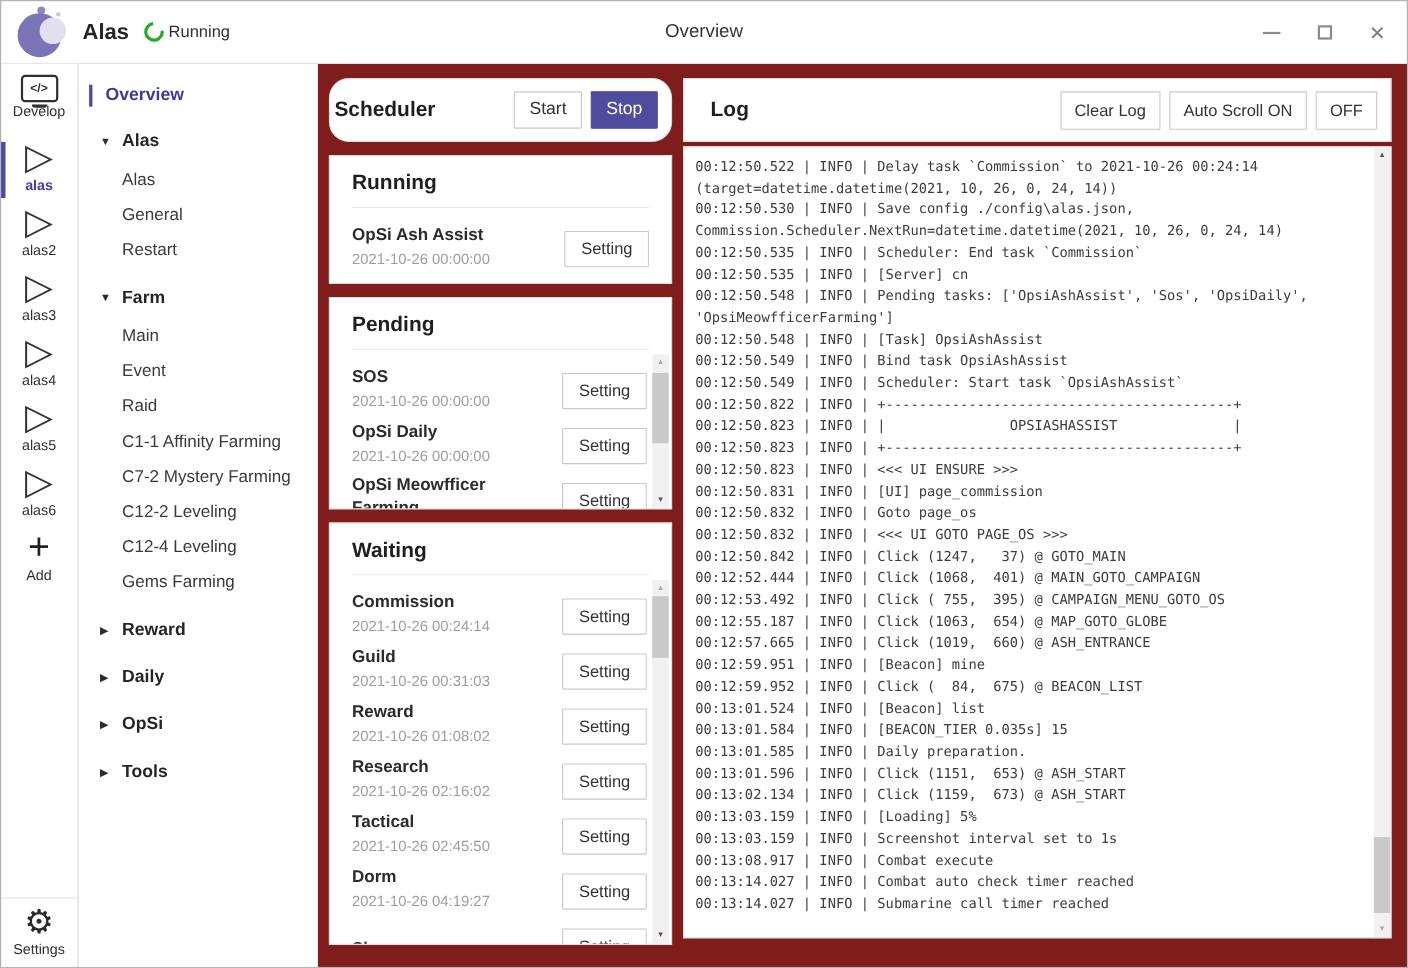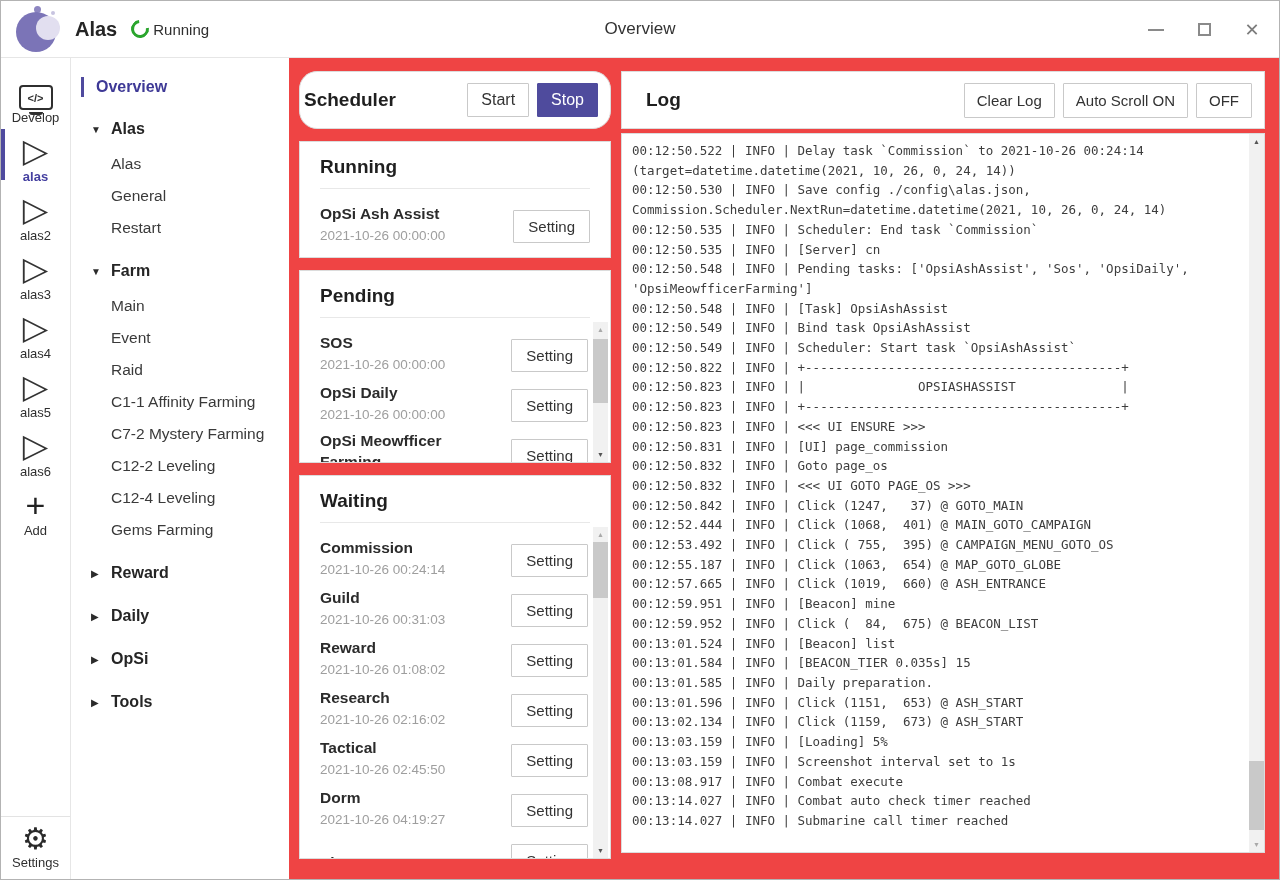--- a/index.html
+++ b/index.html
@@ -1,18 +1,18 @@
 <!DOCTYPE html>
 <html><head>
 <meta charset="utf-8">
 <style>
   * { margin:0; padding:0; box-sizing:border-box; }
   html,body { width:1280px; height:880px; }
   body { font-family:"Liberation Sans","DejaVu Sans",sans-serif; background:#f4f4f4; color:#2b2b2b; overflow:hidden; }
-  .window { width:1280px; height:880px; border:1px solid #b3b3b3; background:#ef4444; position:relative; overflow:hidden; }
+  .window { width:1280px; height:880px; border:1px solid #b3b3b3; background:#7f1d1d; position:relative; overflow:hidden; }
 
   
   .titlebar { height:57px; background:#fff; border-bottom:1px solid #e6e6e6; position:relative; display:flex; align-items:center; }
   .logo { position:relative; width:48px; height:48px; margin-left:12px; flex:0 0 auto; }
   .logo-main { position:absolute; left:3px; top:7px; width:40px; height:40px; background:#7b74b7; border-radius:50%; }
   .logo-bite { position:absolute; right:1px; top:11px; width:24px; height:24px; background:#e2dff0; border-radius:50%; }
   .logo-dot1 { position:absolute; left:21px; top:1px; width:7px; height:7px; background:#8d86c1; border-radius:50%; }
   .logo-dot2 { position:absolute; right:6px; top:6px; width:4px; height:4px; background:#c7c3e0; border-radius:50%; }
   .app-title { font-size:20px; font-weight:bold; color:#252525; margin-left:14px; }
   .status { display:flex; align-items:center; margin-left:14px; }
@@ -24,21 +24,21 @@
   .win-min-glyph { width:16px; height:2px; background:#8a8a8a; }
   .win-max-glyph { width:13px; height:13px; border:2px solid #8a8a8a; }
   .win-close-glyph { font-size:18px; color:#7d7d7d; line-height:1; }
 
   
   .body { display:flex; height:822px; }
 
   
   .iconbar { width:70px; background:#fff; border-right:1px solid #e6e6e6; display:flex; flex-direction:column; position:relative; }
   .iconbar-list { padding-top:8px; }
-  .ib-item { position:relative; height:59px; display:flex; flex-direction:column; align-items:center; justify-content:flex-end; cursor:pointer; }
+  .ib-item { position:relative; height:59px; display:flex; flex-direction:column; align-items:center; justify-content:flex-start; cursor:pointer; }
   .ib-item.active::before { content:""; position:absolute; left:0; top:4px; bottom:4px; width:4px; background:#4f4a9e; }
   .ib-icon { height:36px; display:flex; align-items:center; justify-content:center; color:#2f2f2f; }
   .ib-label { font-size:13px; color:#2f2f2f; margin-top:0px; }
   .ib-item.active .ib-label { color:#4540a0; font-weight:bold; }
   .icon-play::before { content:"▷"; font-family:"DejaVu Sans",sans-serif; font-size:33px; line-height:36px; color:#333; }
   .icon-plus::before { content:"+"; font-size:34px; font-weight:200; line-height:30px; color:#222; }
   .icon-develop { width:34px; height:25px; border:2px solid #2f2f2f; border-radius:4px; position:relative; display:flex; align-items:center; justify-content:center; margin-top:2px; }
   .icon-develop::before { content:"</>"; font-size:11px; font-weight:bold; letter-spacing:0px; color:#2f2f2f; }
   .icon-develop::after { content:""; position:absolute; bottom:-7px; left:8px; right:8px; height:3px; background:#2f2f2f; border-radius:0 0 3px 3px; }
   .iconbar-settings { position:absolute; bottom:0; left:0; right:0; border-top:1px solid #e3e3e3; padding:6px 0 10px; display:flex; flex-direction:column; align-items:center; cursor:pointer; }

